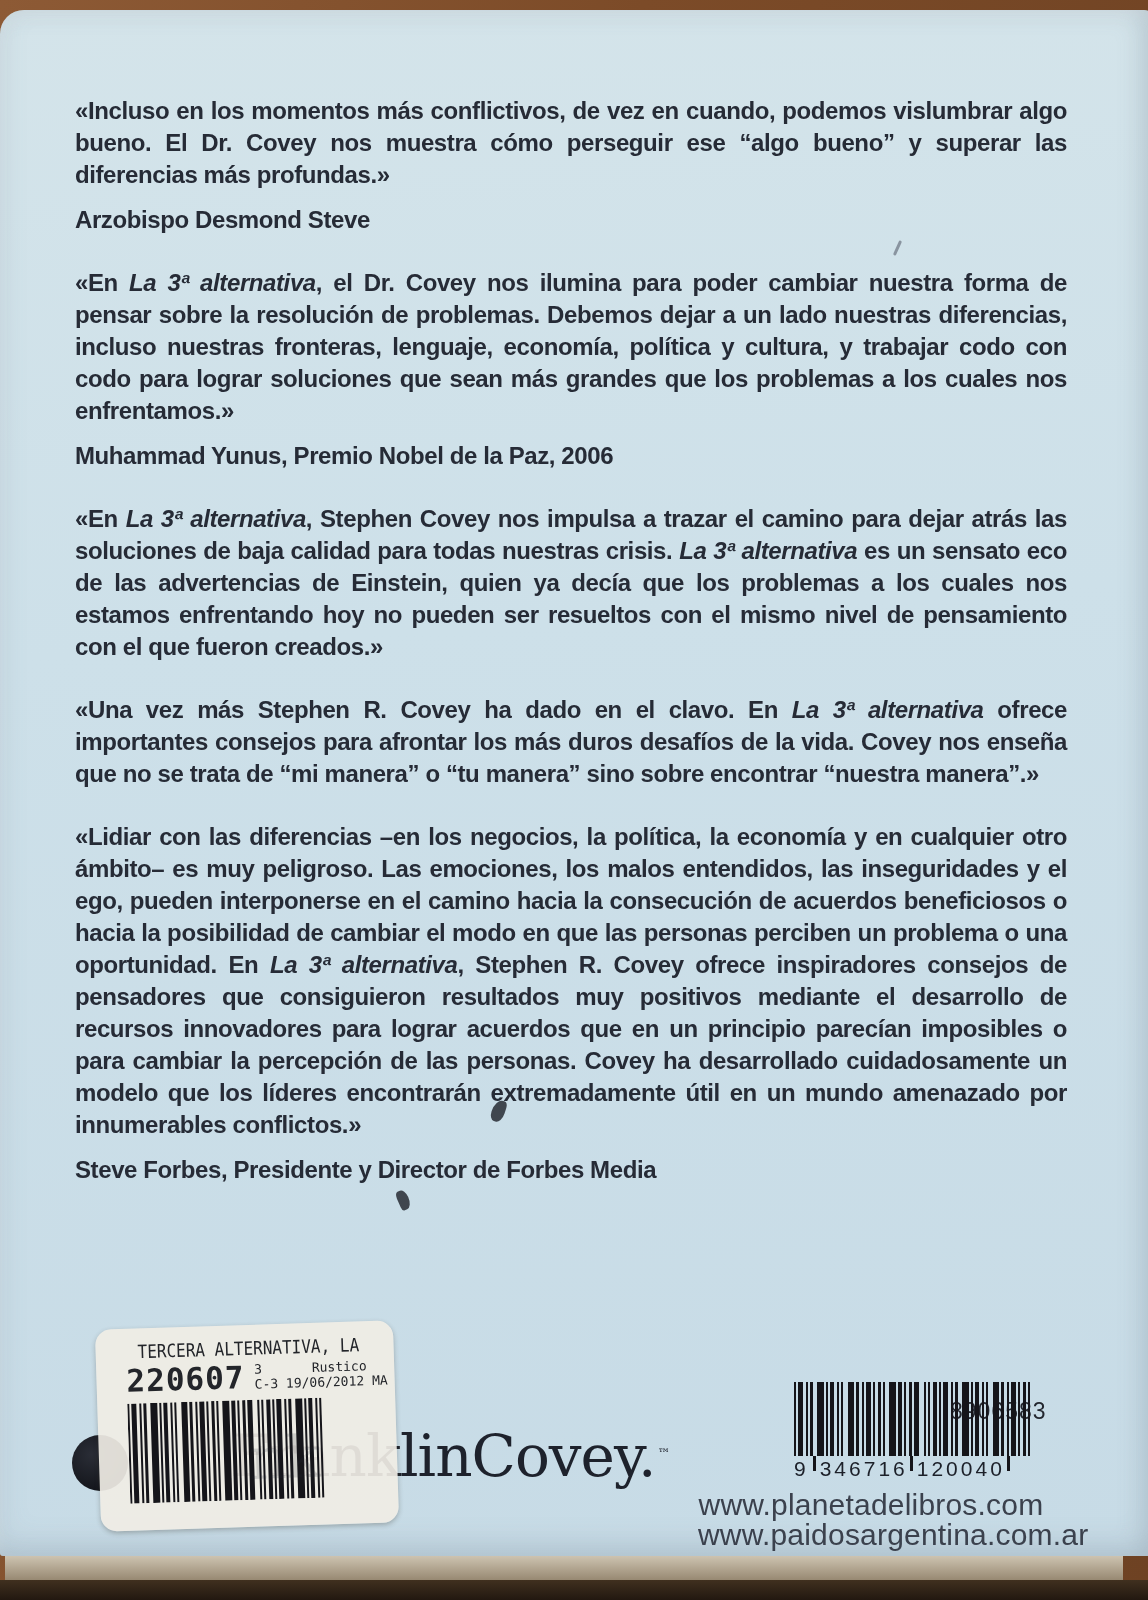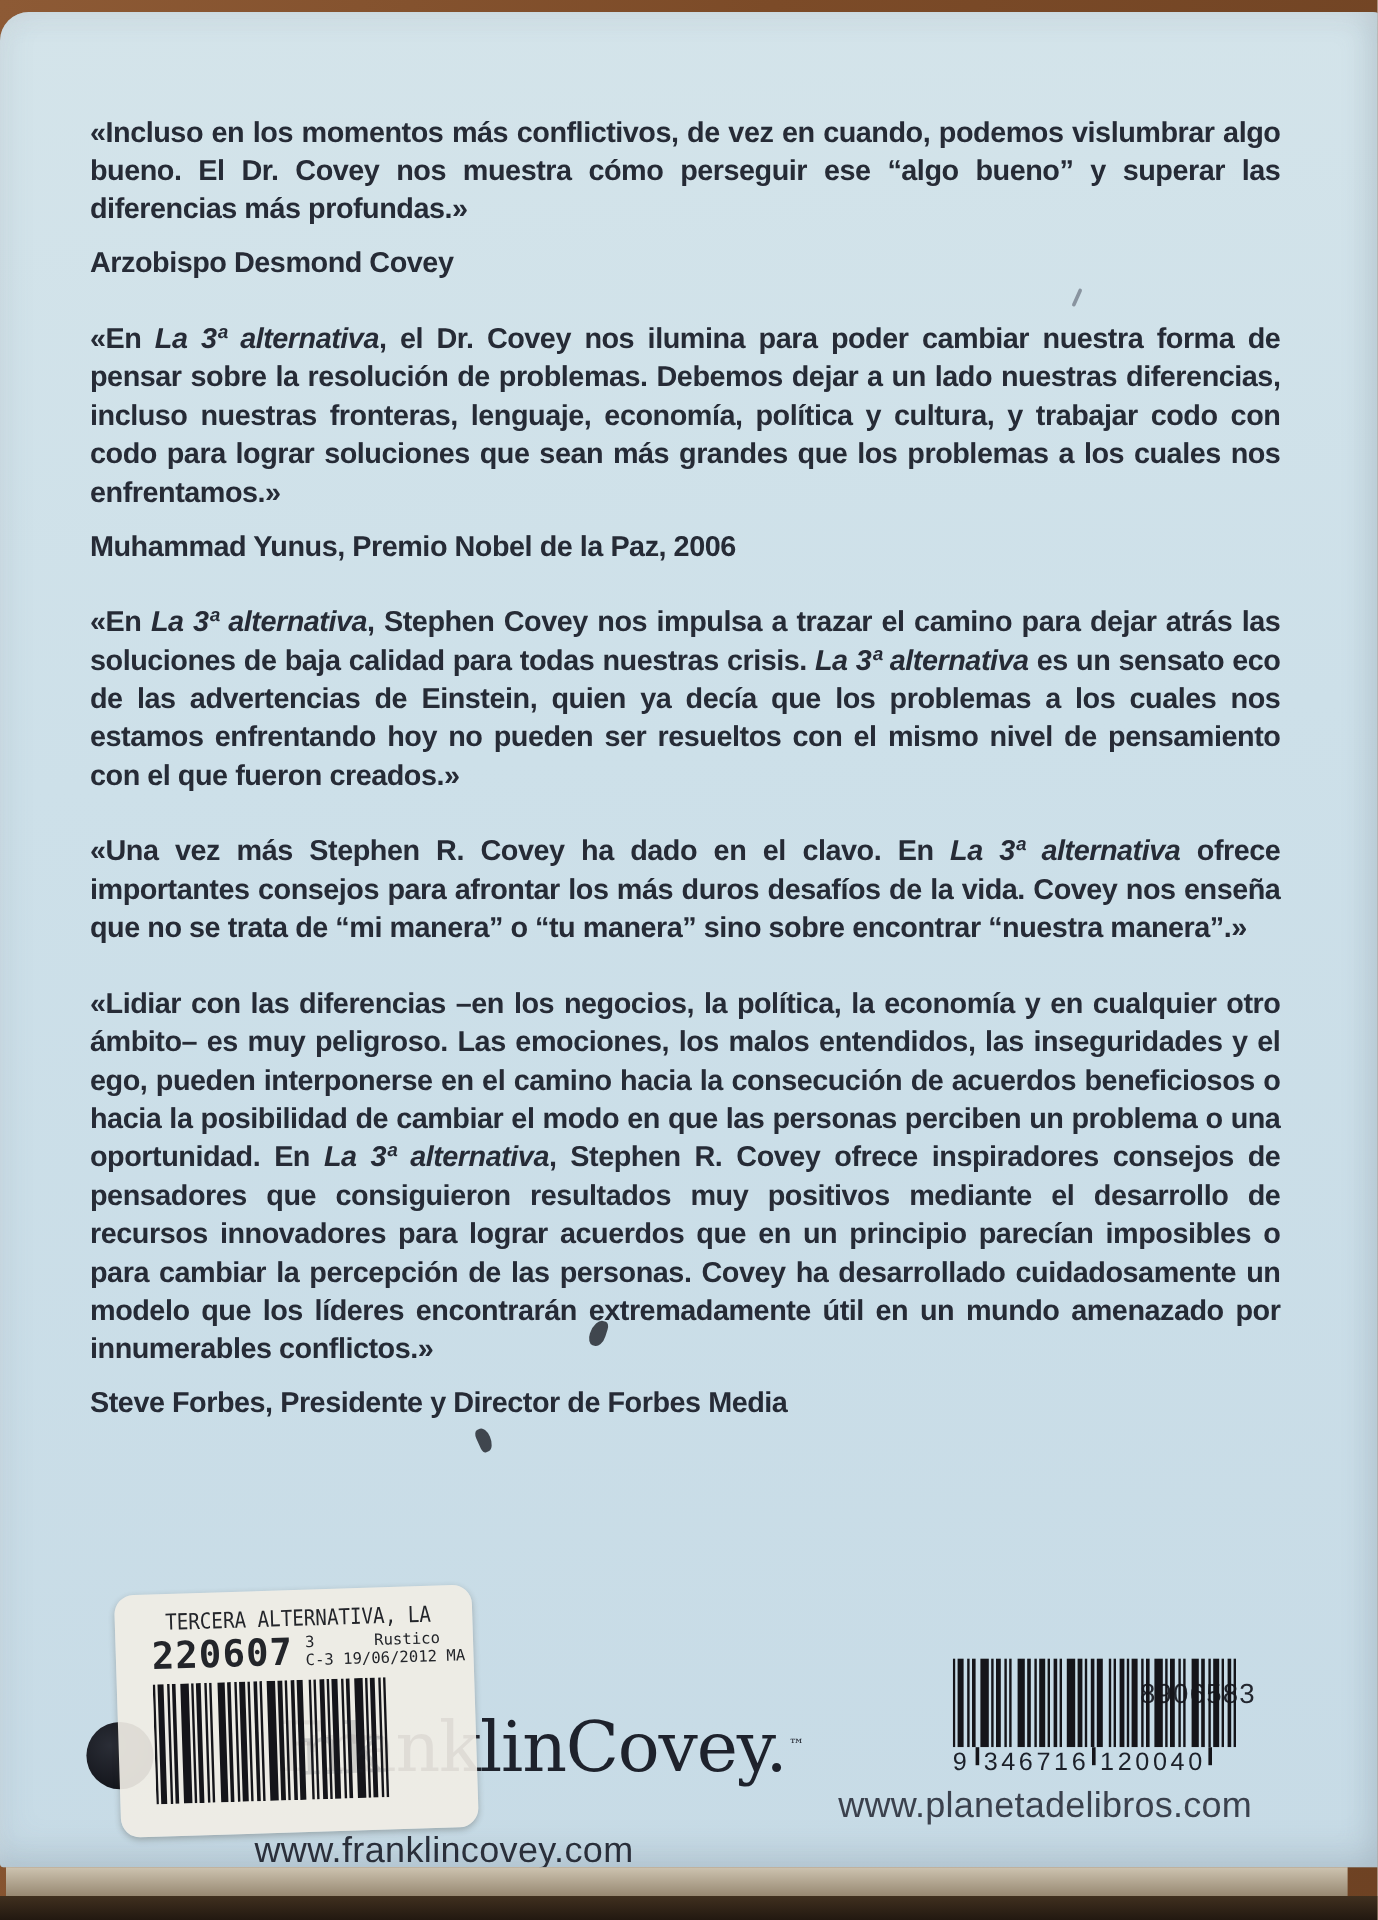--- a/index.html
+++ b/index.html
@@ -99,21 +99,21 @@
 </style>
 </head>
 <body>
 
 <div class="book">
 
   <div class="endorsements">
 
     <div class="qb">
       <p class="quote"><span>«Incluso en los momentos más conflictivos, de vez en cuando, podemos vislumbrar algo bueno. El Dr. Covey nos muestra cómo perseguir ese “algo bueno” y superar las diferencias más profundas.»</span></p>
-      <p class="attr">Arzobispo Desmond Covey</p>
+      <p class="attr">Arzobispo Desmond Steve</p>
     </div>
 
     <div class="qb">
       <p class="quote"><span>«En </span><i>La 3ª alternativa</i><span>, el Dr. Covey nos ilumina para poder cambiar nuestra forma de pensar sobre la resolución de problemas. Debemos dejar a un lado nuestras diferencias, incluso nuestras fronteras, lenguaje, economía, política y cultura, y trabajar codo con codo para lograr soluciones que sean más grandes que los problemas a los cuales nos enfrentamos.»</span></p>
       <p class="attr">Muhammad Yunus, Premio Nobel de la Paz, 2006</p>
     </div>
 
     <div class="qb">
       <p class="quote"><span>«En </span><i>La 3ª alternativa</i><span>, Stephen Covey nos impulsa a trazar el camino para dejar atrás las soluciones de baja calidad para todas nuestras crisis. </span><i>La 3ª alternativa</i><span> es un sensato eco de las advertencias de Einstein, quien ya decía que los problemas a los cuales nos estamos enfrentando hoy no pueden ser resueltos con el mismo nivel de pensamiento con el que fueron creados.»</span></p>
     </div>
@@ -128,21 +128,20 @@
     </div>
 
   </div>
 
   <div class="stray"></div>
   <div class="smudge s1"></div>
   <div class="smudge s2"></div>
 
   <div class="logo-circle"></div>
   <div class="logo-text"><span>FranklinCovey.</span><sup>™</sup></div>
-  <div class="fc-web">www.franklincovey.com</div>
 
   <div class="sticker">
     <div class="st-ghost">nk</div>
     <div class="st-l1">TERCERA ALTERNATIVA, LA</div>
     <div class="st-row">
       <span class="st-acc">220607</span>
       <div class="st-col">
         <div class="st-sub">
           <span class="copy">3</span>
           <span class="bindg">Rustico</span>
@@ -161,18 +160,19 @@
         <i class="g"></i>
         <span class="grp">346716</span>
         <i class="g"></i>
         <span class="grp">120040</span>
         <i class="g"></i>
     </div>
   </div>
 
   <div class="sites">
     <div>www.planetadelibros.com</div>
+    <div>www.paidosargentina.com.ar</div>
   </div>
 
 </div>
 
 <div class="pages"></div>
 <div class="floor"></div>
 
 </body></html>

